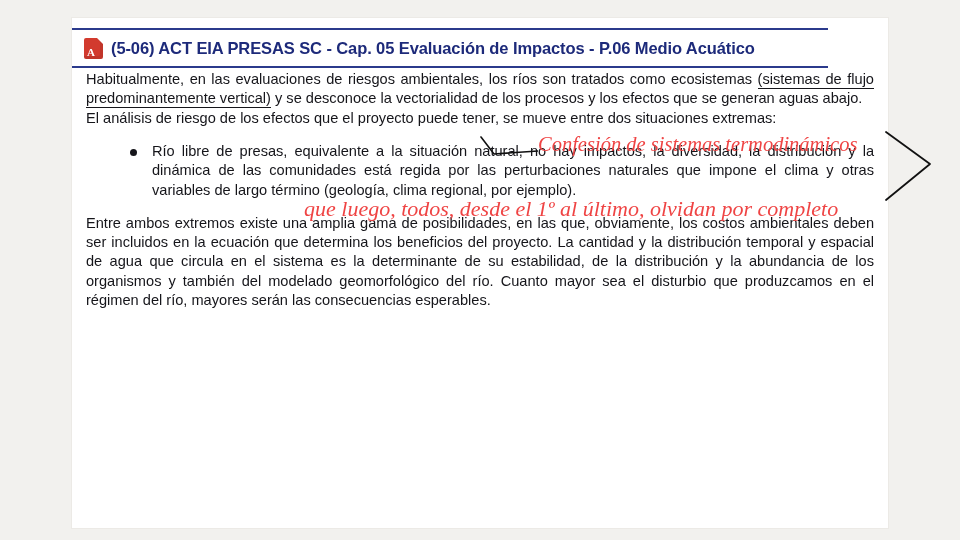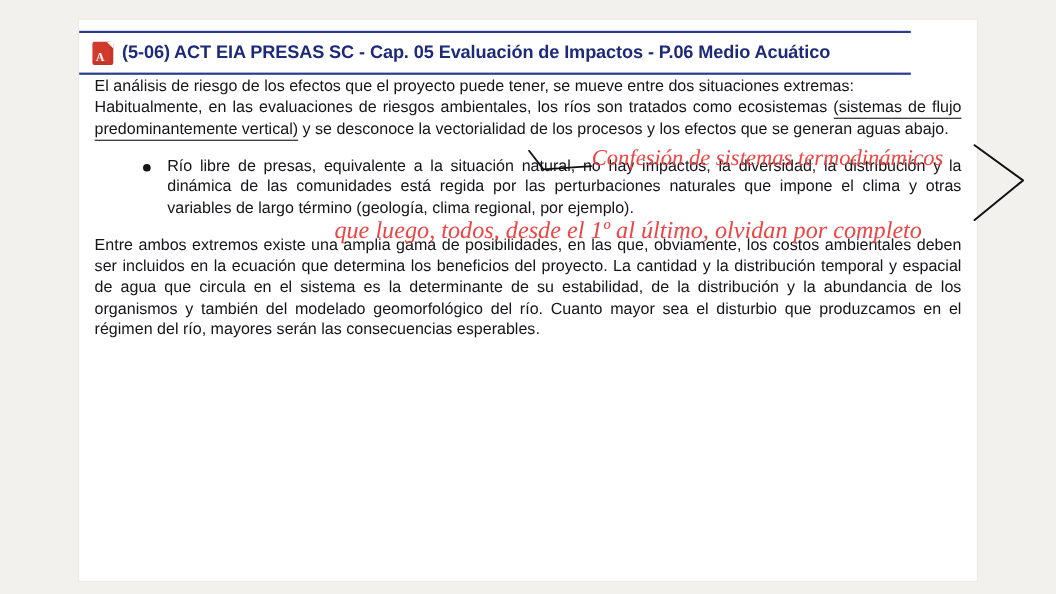--- a/index.html
+++ b/index.html
@@ -166,23 +166,23 @@
 
 <div id="slide">
 
   <div class="doc-header">
     <span class="pdf-icon"></span>
     <span class="header-title">(5-06) ACT EIA PRESAS SC - Cap. 05 Evaluación de Impactos - P.06 Medio Acuático</span>
   </div>
 
   <div class="body-wrap">
 
+    <p class="para p1"><span>Habitualmente, en las evaluaciones de riesgos ambientales, los ríos son tratados como ecosistemas </span><span class="underline-span">(sistemas de flujo predominantemente vertical)</span><span> y se desconoce la vectorialidad de los procesos y los efectos que se generan aguas abajo.</span></p>
+
     <p class="para p2">El análisis de riesgo de los efectos que el proyecto puede tener, se mueve entre dos situaciones extremas:</p>
-
-    <p class="para p1"><span>Habitualmente, en las evaluaciones de riesgos ambientales, los ríos son tratados como ecosistemas </span><span class="underline-span">(sistemas de flujo predominantemente vertical)</span><span> y se desconoce la vectorialidad de los procesos y los efectos que se generan aguas abajo.</span></p>
 
     <ul class="bullets">
       <li>Río libre de presas, equivalente a la situación natural, no hay impactos, la diversidad, la distribución y la dinámica de las comunidades está regida por las perturbaciones naturales que impone el clima y otras variables de largo término (geología, clima regional, por ejemplo).</li>
     </ul>
 
     <p class="para p3">Entre ambos extremos existe una amplia gama de posibilidades, en las que, obviamente, los costos ambientales deben ser incluidos en la ecuación que determina los beneficios del proyecto. La cantidad y la distribución temporal y espacial de agua que circula en el sistema es la determinante de su estabilidad, de la distribución y la abundancia de los organismos y también del modelado geomorfológico del río. Cuanto mayor sea el disturbio que produzcamos en el régimen del río, mayores serán las consecuencias esperables.</p>
   </div>
 
   <svg class="leader" viewBox="0 0 58 22">
     <path d="M1 1 L14 18 L58 15" fill="none" stroke="#111" stroke-width="1.6" stroke-linecap="round" stroke-linejoin="round"></path>

